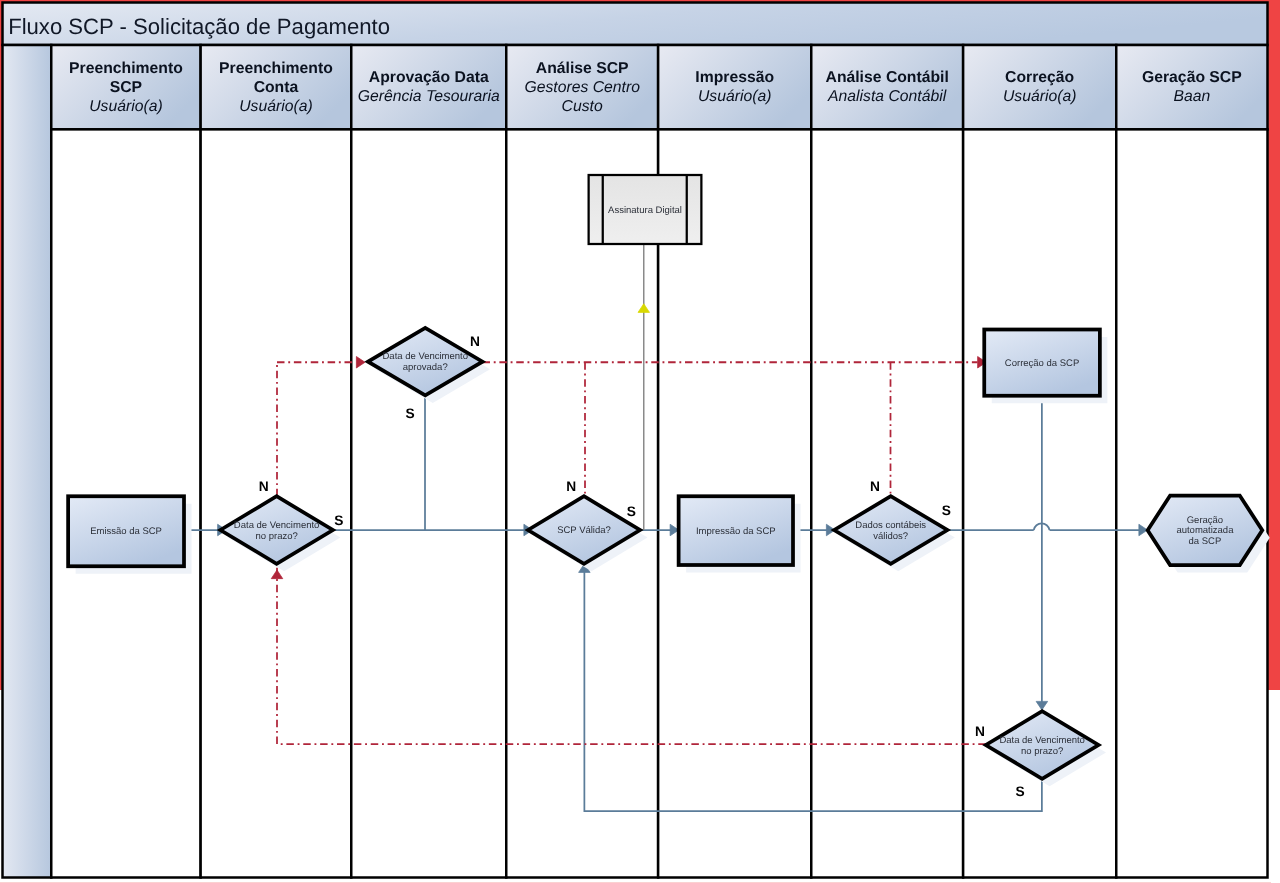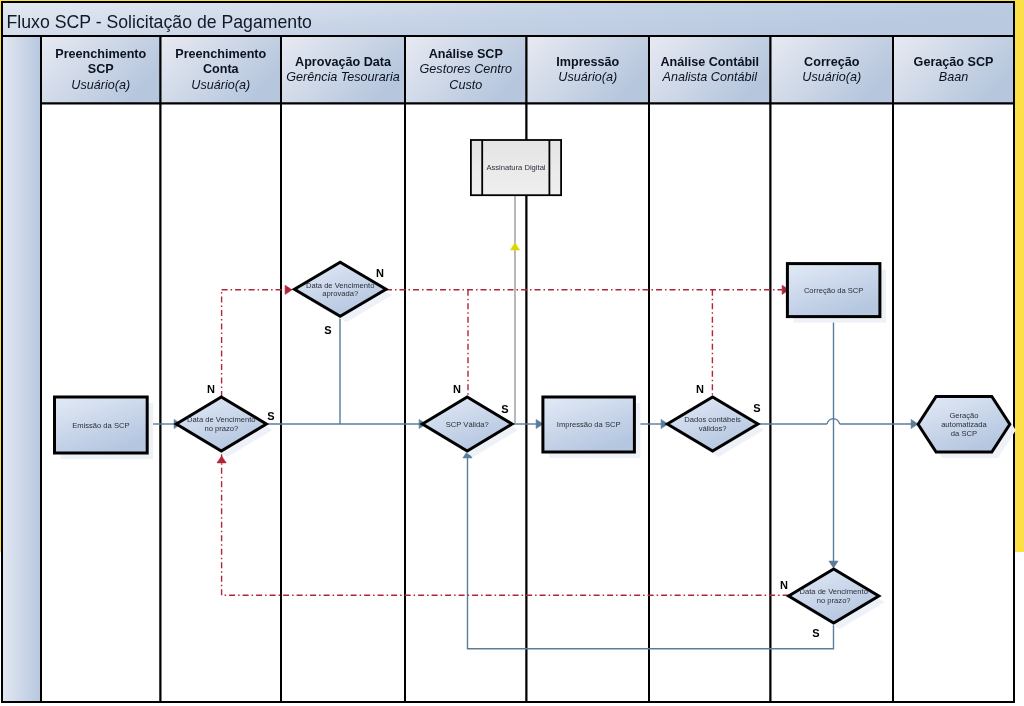--- a/index.html
+++ b/index.html
@@ -1,18 +1,18 @@
 <!DOCTYPE html>
 <html><head>
 <meta charset="utf-8">
 <title>Fluxo SCP</title>
 <style>
   html,body{margin:0;padding:0;background:#ffffff;}
   body{width:1024px;height:706px;overflow:hidden;font-family:"Liberation Sans",sans-serif;}
-  #root{position:relative;width:1024px;height:552px;background:#fde047;}
+  #root{position:relative;width:1024px;height:552px;background:#ef4444;}
   svg#canvas{position:absolute;left:0;top:0;}
   .ttl{font-size:17.7px;fill:#111827;}
   .hdr{font-size:12.6px;font-weight:bold;fill:#0b1220;}
   .hdr-role{font-size:12.6px;font-style:italic;fill:#0b1220;}
   .nodetext{font-size:7.6px;fill:#2b2f38;}
   .branch{font-size:11px;font-weight:bold;fill:#000;}
 </style>
 </head>
 <body>
 

